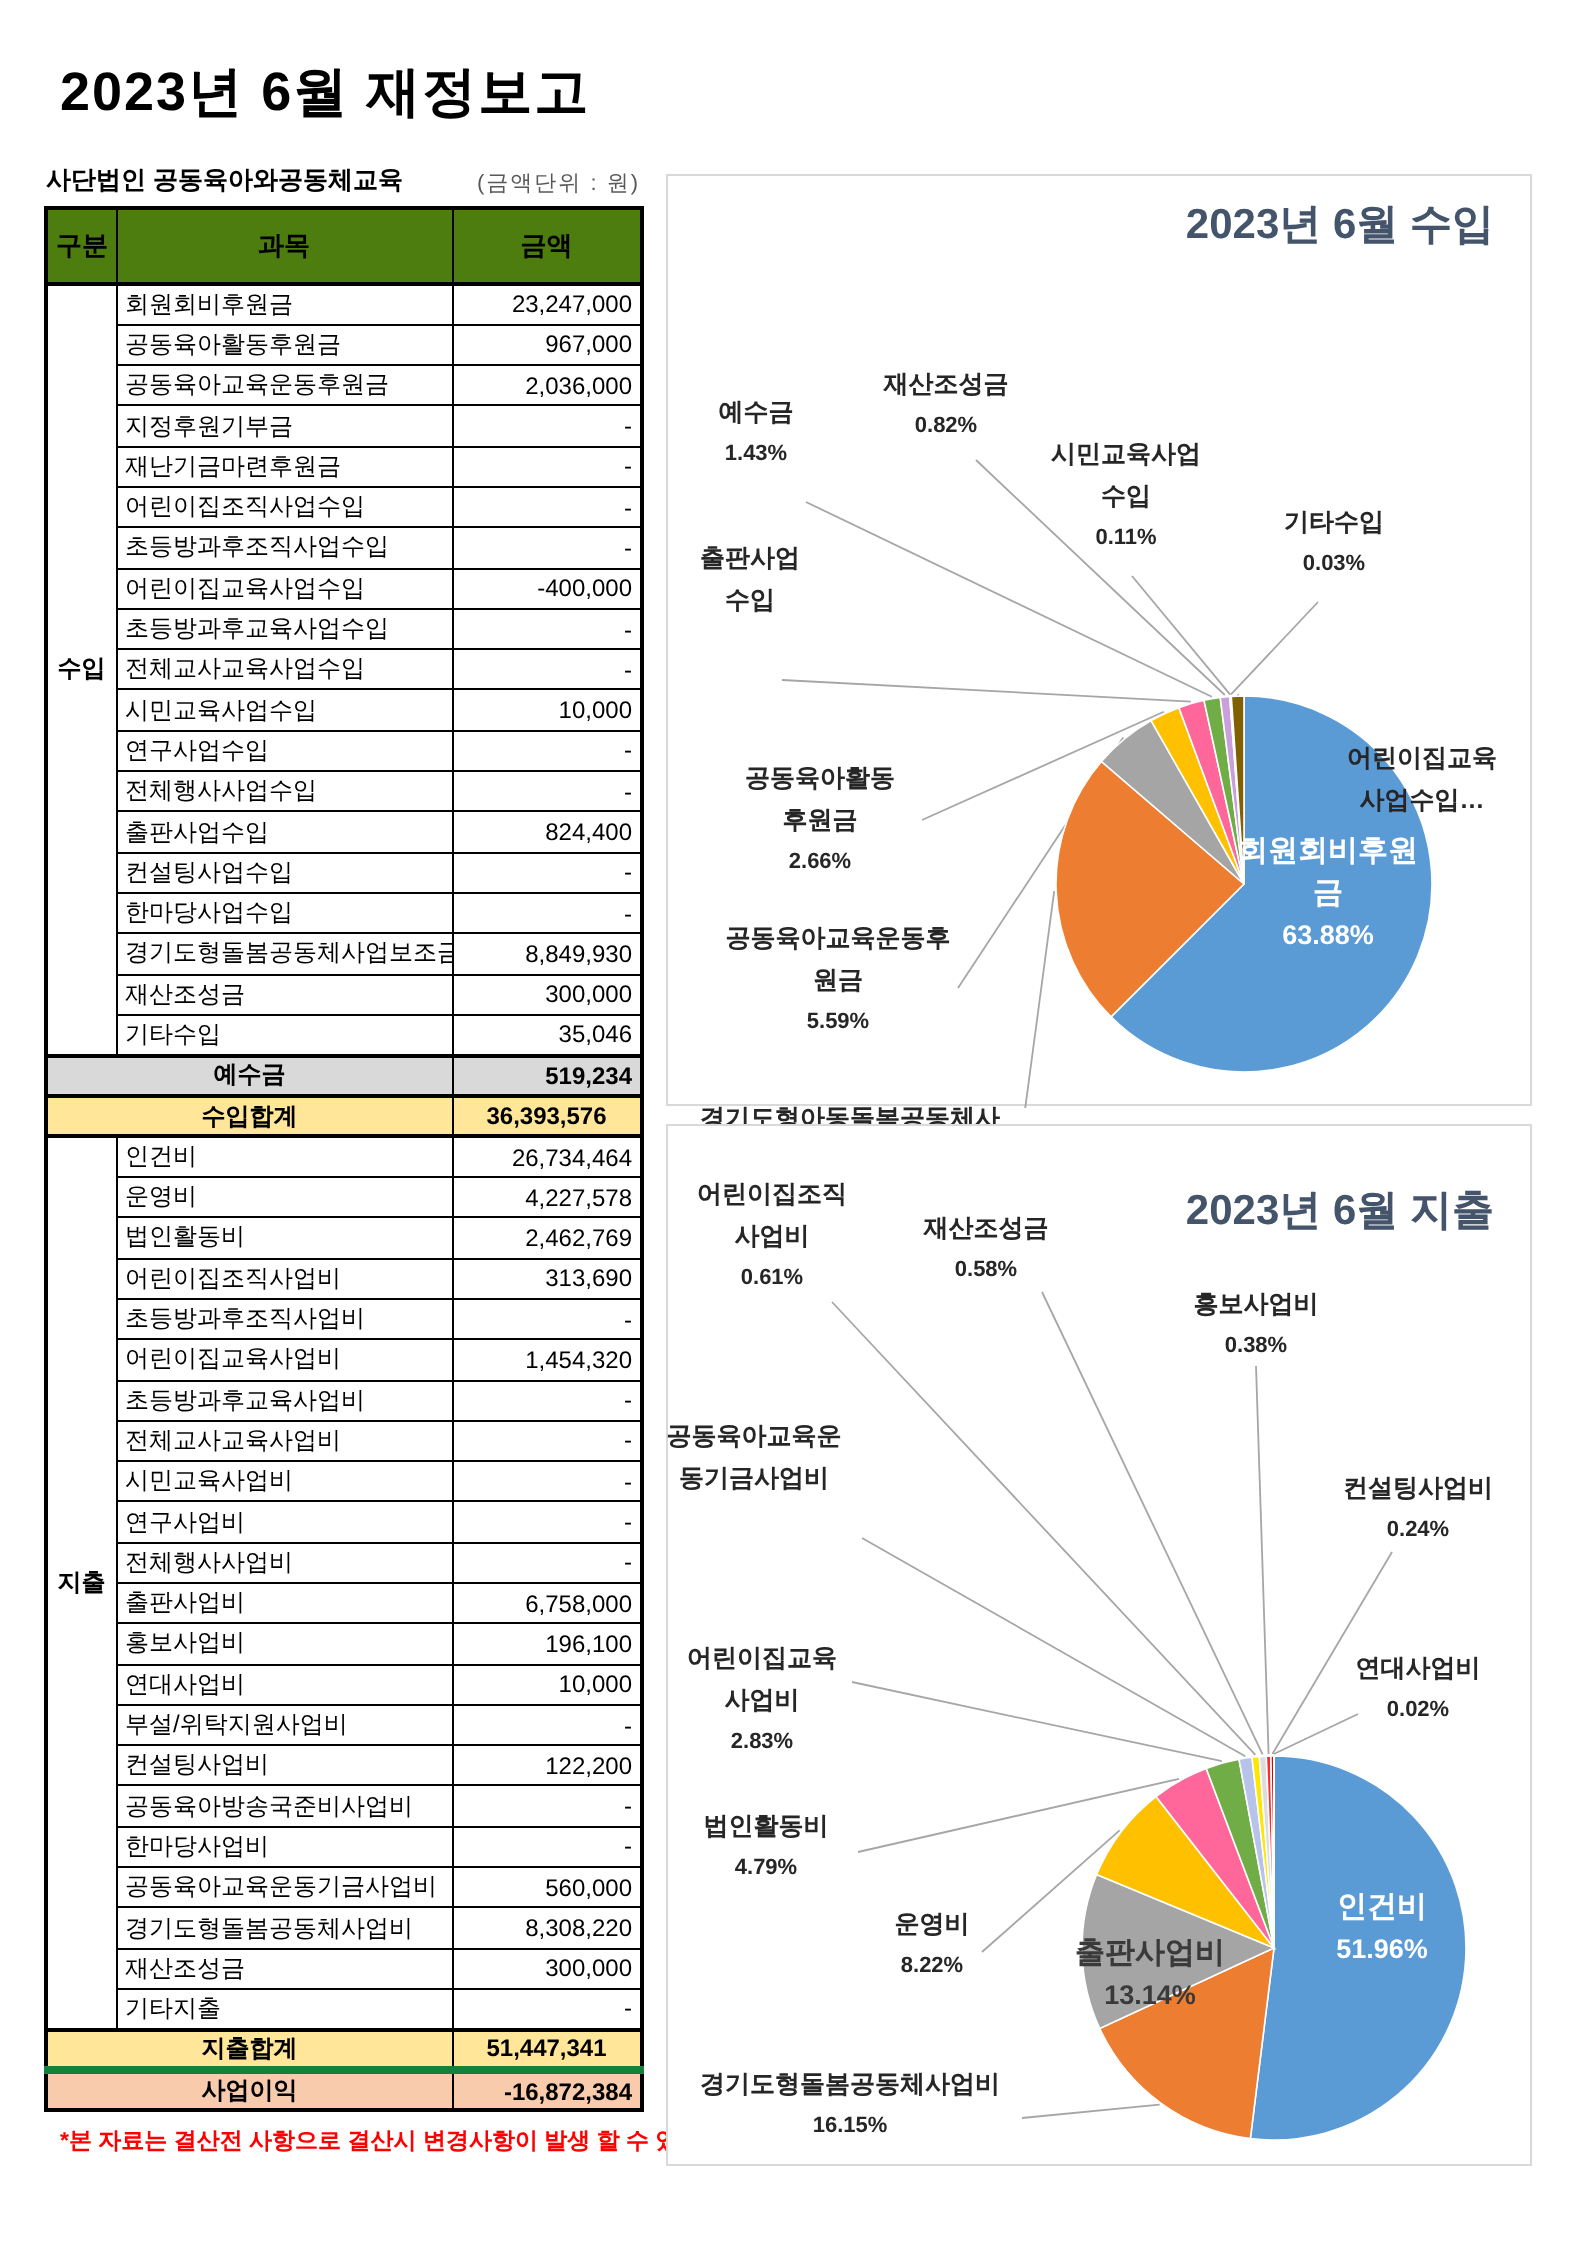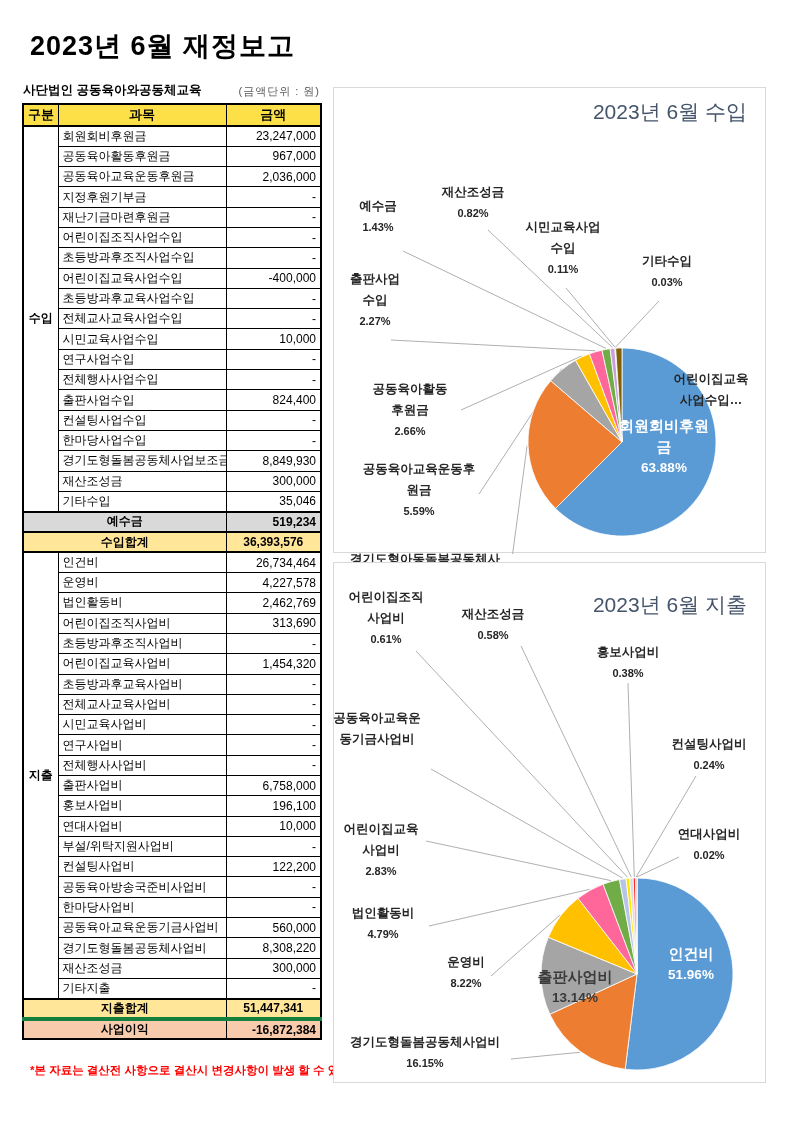--- a/index.html
+++ b/index.html
@@ -10,38 +10,38 @@
   .page-title { position:absolute; left:30px; top:28px; font-size:27px; font-weight:bold;
     letter-spacing:1px; color:#000; }
   .org-name { position:absolute; left:23px; top:82px; font-size:12.5px; font-weight:bold; }
   .unit-note { position:absolute; left:200px; top:84px; width:120px; text-align:right;
     font-size:11px; color:#595959; letter-spacing:1px; }
 
   table.fin { position:absolute; left:22px; top:103px; border-collapse:collapse;
     border:2px solid #000; table-layout:fixed; width:298px; }
   table.fin th, table.fin td { border:1px solid #000; font-size:12px; height:20.3px;
     padding:0 4px; overflow:hidden; white-space:nowrap; }
-  table.fin th { background:#fde047; font-weight:bold; font-size:13px;
-    height:22px; border-bottom:2px solid #000; }
+  table.fin th { background:#4d7c0f; font-weight:bold; font-size:13px;
+    height:38px; border-bottom:2px solid #000; }
   col.c-group { width:35px; } col.c-name { width:168px; } col.c-amount { width:95px; }
   td.group { text-align:center; font-weight:bold; font-size:13.5px; background:#fff; }
   td.name { text-align:left; padding-left:6px; }
   td.amount { text-align:right; }
   tr.deposit td { background:#D9D9D9; font-weight:bold; border-top:2px solid #000; }
   tr.total td { background:#FFE699; font-weight:bold; border-top:2px solid #000; border-bottom:2px solid #000;text-align:center; }
   tr.profit td { background:#F8CBAD; font-weight:bold; border-top:4px solid #15803d; border-bottom:2px solid #000; }
   td.sumlabel { text-align:center; font-weight:bold; font-size:13px; }
 
   .footnote { position:absolute; left:30px; top:1063px; font-size:11.5px; font-weight:bold; color:#FF0000; }
 
   .chart-panel { position:absolute; left:333px; width:433px; background:#fff;
     border:1px solid #D9D9D9; }
   #income-chart { top:87px; height:466px; }
   #expense-chart { top:562px; height:521px; }
-  .chart-title { position:absolute; right:18px; font-size:21px; font-weight:normal; color:#44546A; }
+  .chart-title { position:absolute; right:18px; font-size:21px; font-weight:bold; color:#44546A; }
   #income-chart .chart-title { top:10px; }
   #expense-chart .chart-title { top:28px; }
   .chart-svg { position:absolute; left:0; top:0; }
 
   .callout { position:absolute; width:180px; margin-left:-90px; text-align:center;
     font-size:12.5px; font-weight:bold; color:#262626; line-height:21px; }
   .callout .pct { font-size:11px; }
   .inside-label { position:absolute; width:140px; margin-left:-70px; text-align:center;
     font-weight:bold; font-size:15px; line-height:21px; }
   .inside-label .pct { font-size:13.5px; }
@@ -295,21 +295,20 @@
         <div>수입</div>
         <div class="pct">0.11%</div>
       </div>
       <div class="callout" style="left: 333px; top: 163px;">
         <div>기타수입</div>
         <div class="pct">0.03%</div>
       </div>
       <div class="callout" style="left: 41px; top: 181px;">
         <div>출판사업</div>
         <div>수입</div>
-        <div class="pct">2.27%</div>
       </div>
       <div class="callout" style="left: 76px; top: 291px;">
         <div>공동육아활동</div>
         <div>후원금</div>
         <div class="pct">2.66%</div>
       </div>
       <div class="callout" style="left: 85px; top: 371px;">
         <div>공동육아교육운동후</div>
         <div>원금</div>
         <div class="pct">5.59%</div>

